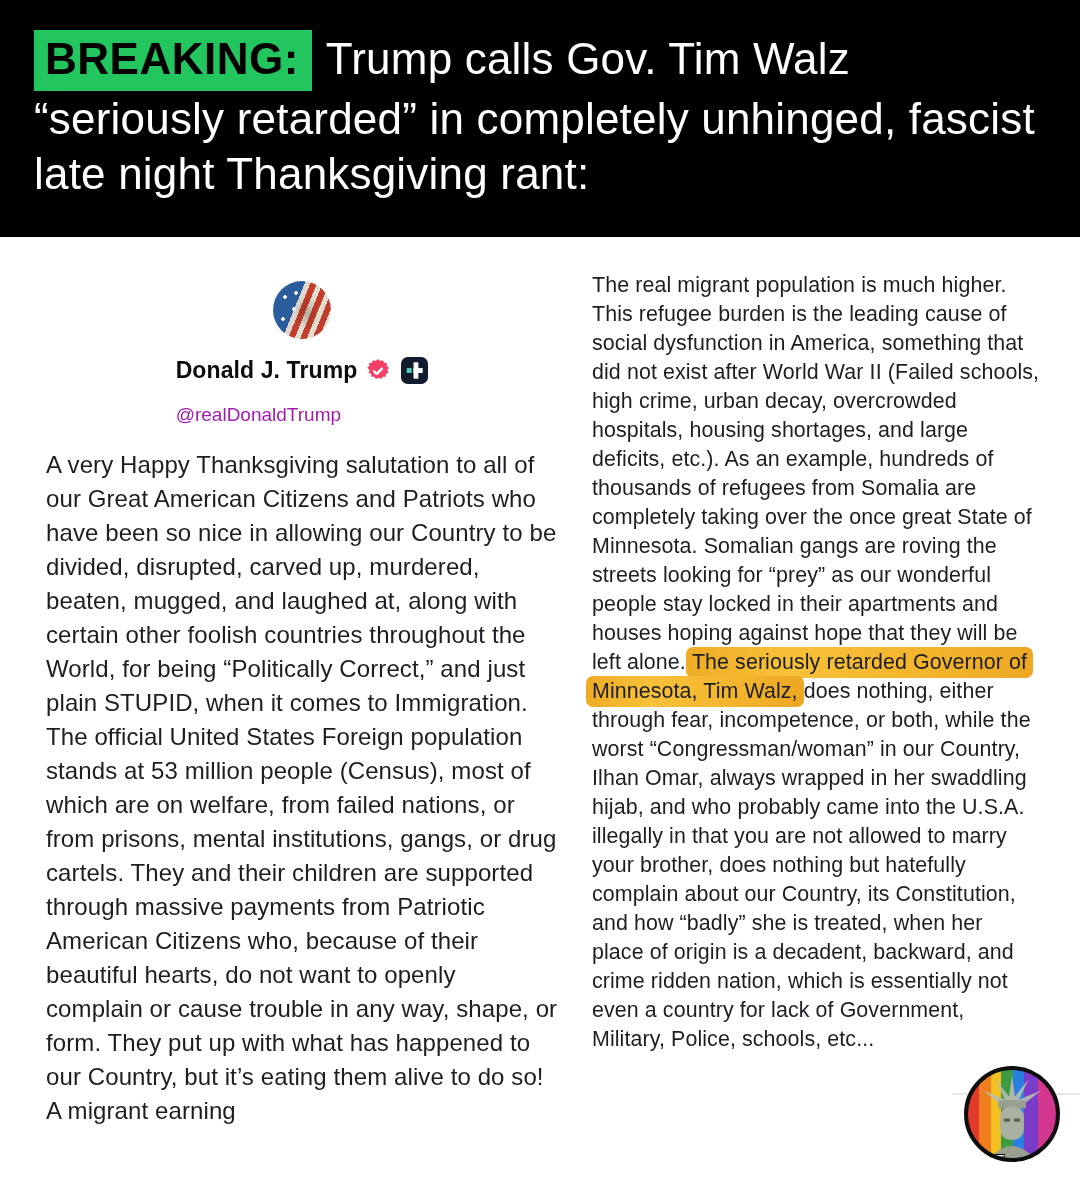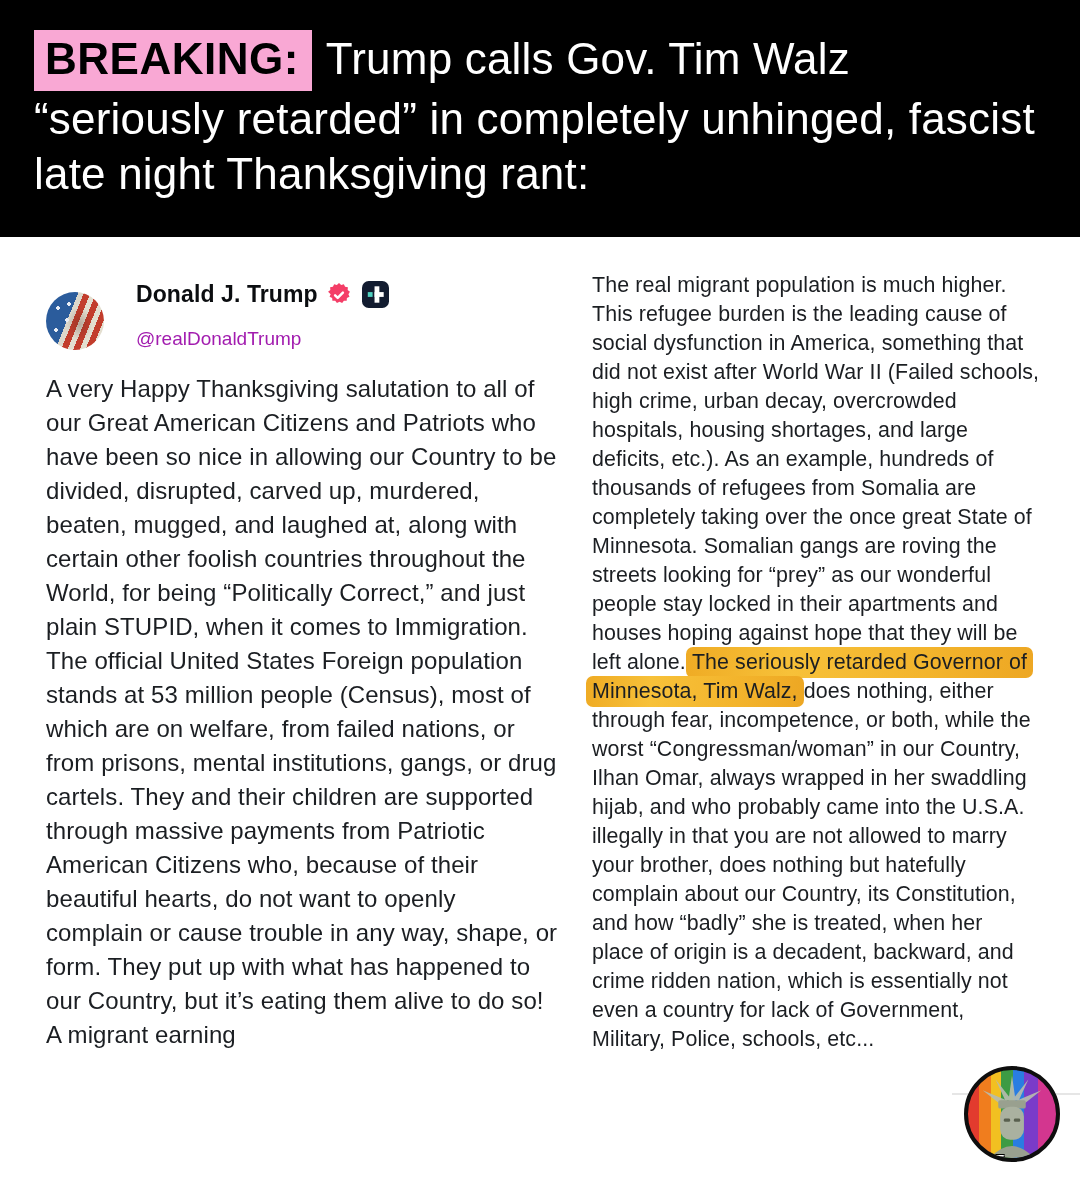--- a/index.html
+++ b/index.html
@@ -7,32 +7,32 @@
     position:relative;width:1080px;height:1190px;background:#ffffff;overflow:hidden;
     font-family:"Liberation Sans","DejaVu Sans",sans-serif;color:#1a1d21;
   }
   
   .banner{
     position:absolute;top:0;left:0;width:1080px;height:237px;background:#000000;
     box-sizing:border-box;padding:30px 34px 0 34px;
   }
   .headline{margin:0;font-size:44px;line-height:55px;color:#ffffff;font-weight:400;letter-spacing:0.2px;}
   .breaking{
-    display:inline-block;background:#f9a8d4;color:#000000;font-weight:700;
+    display:inline-block;background:#22c55e;color:#000000;font-weight:700;
     padding:1px 13px 5px 11px;margin-right:14px;letter-spacing:0.5px;
   }
   
   .content{
     position:absolute;top:237px;left:0;width:1080px;box-sizing:border-box;
     display:flex;gap:34px;padding:34px 40px 0 46px;
   }
   .col-left{flex:0 0 512px;}
   .col-right{flex:1 1 auto;min-width:0;}
   
-  .profile{display:flex;align-items:flex-end;gap:32px;margin-top:10px;margin-bottom:22px;}
+  .profile{display:flex;align-items:center;gap:18px;margin-top:10px;margin-bottom:22px;flex-direction:column;}
   .avatar{
     width:58px;height:58px;border-radius:50%;flex:0 0 58px;
     background-image:
       radial-gradient(circle 2px at 12px 16px,#e9edf5 98%,transparent),
       radial-gradient(circle 2px at 21px 28px,#e9edf5 98%,transparent),
       radial-gradient(circle 2px at 10px 38px,#e9edf5 98%,transparent),
       radial-gradient(circle 2px at 23px 12px,#e9edf5 98%,transparent),
       radial-gradient(ellipse 18px 24px at 58% 55%,rgba(82,46,30,0.30),transparent 70%),
       linear-gradient(112deg,#2b5c9c 0%,#2b5c9c 40%,#ddd8cb 40%,#ddd8cb 47%,#c23d2c 47%,#c23d2c 55%,#e3decf 55%,#e3decf 62%,#c23d2c 62%,#c23d2c 70%,#e3decf 70%,#e3decf 77%,#c23d2c 77%,#c23d2c 85%,#e3decf 85%,#e3decf 92%,#c23d2c 92%);
   }

